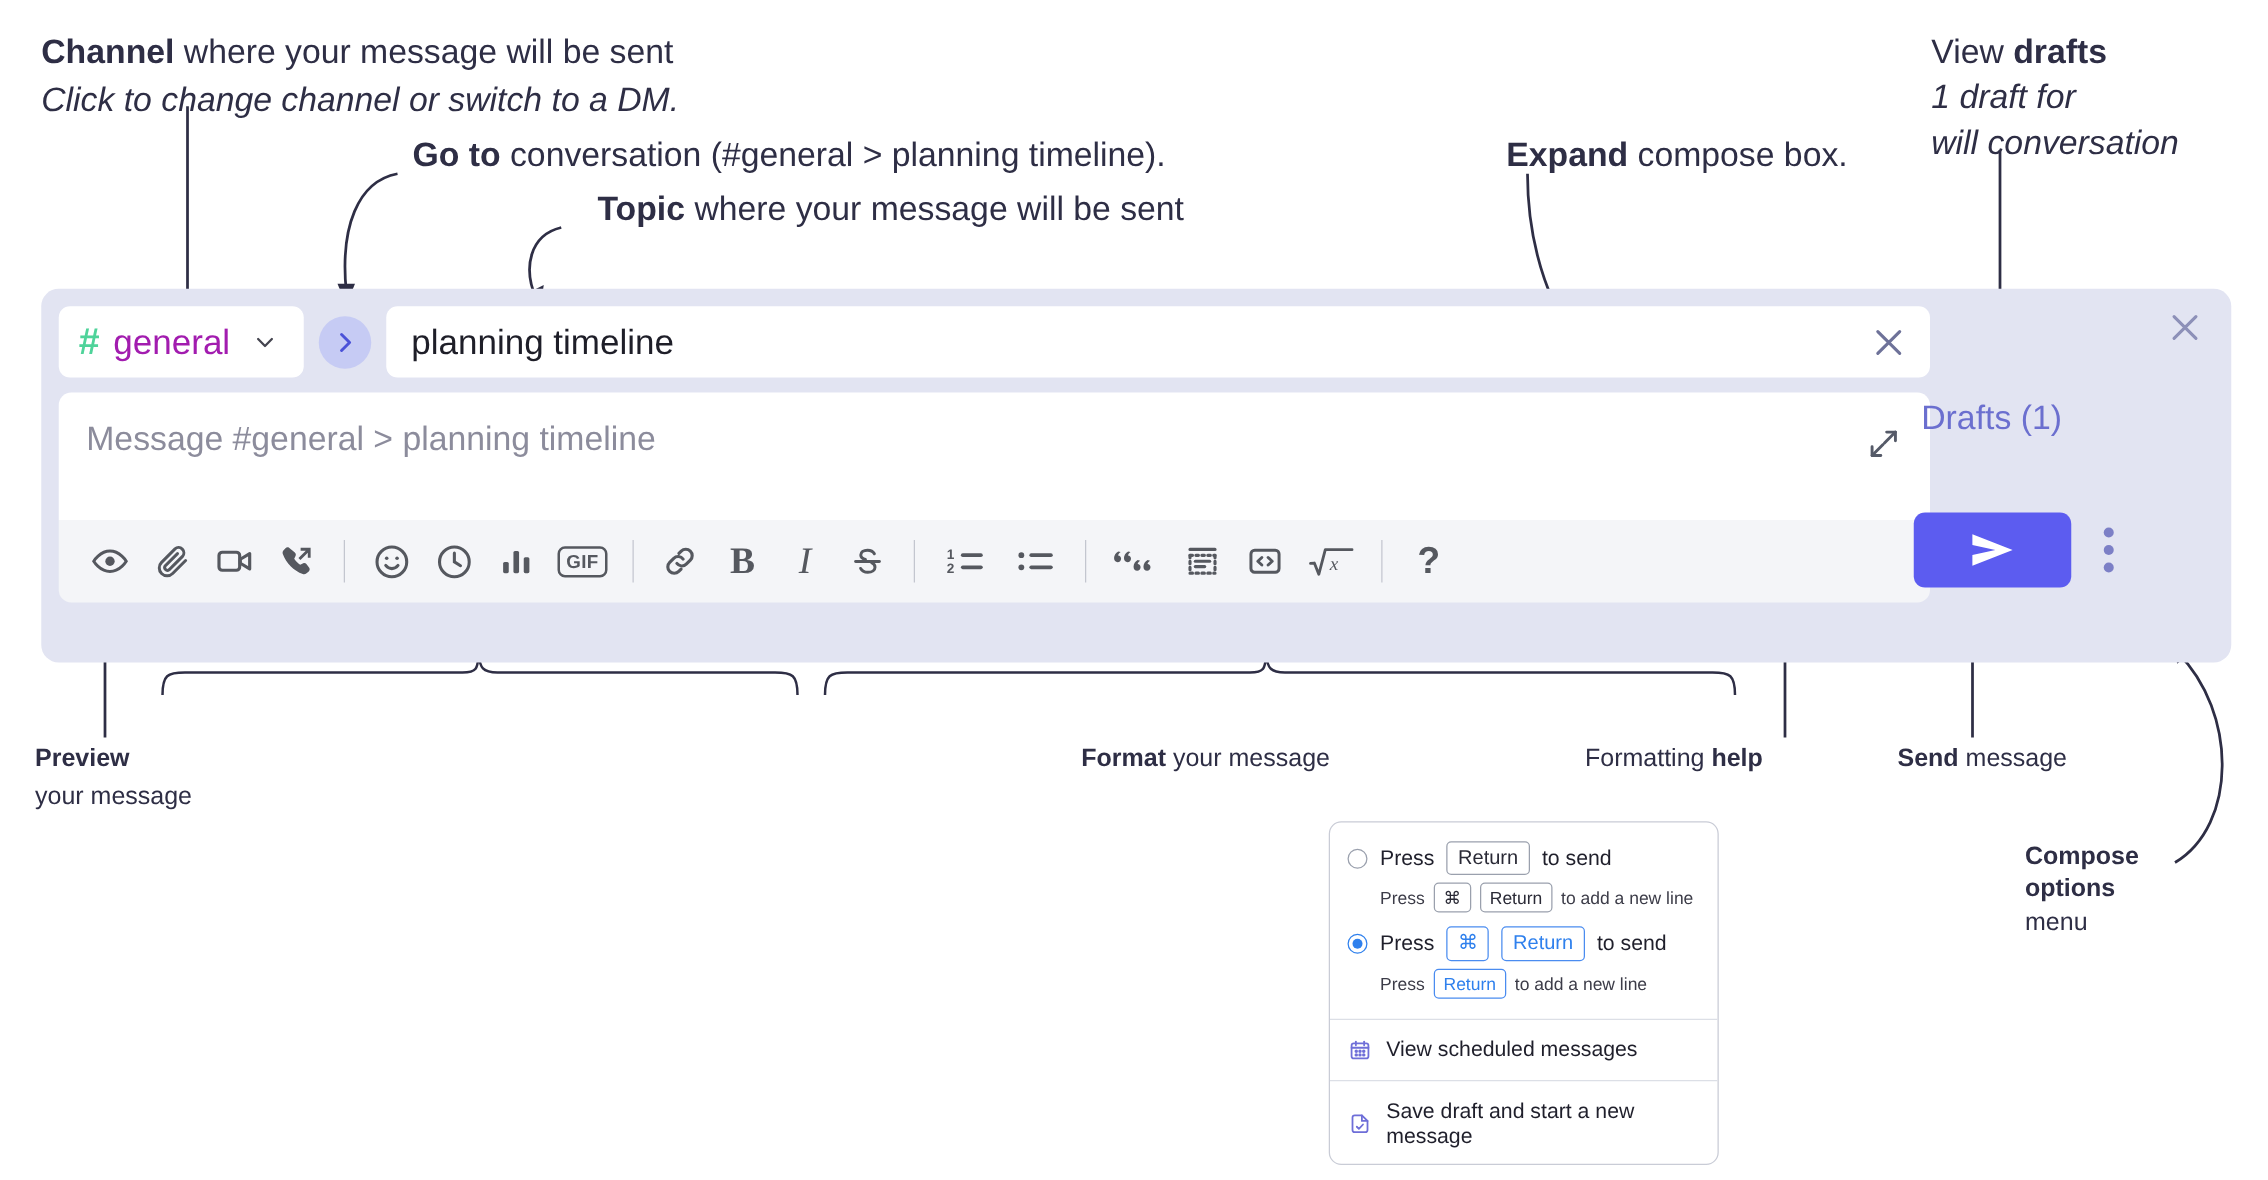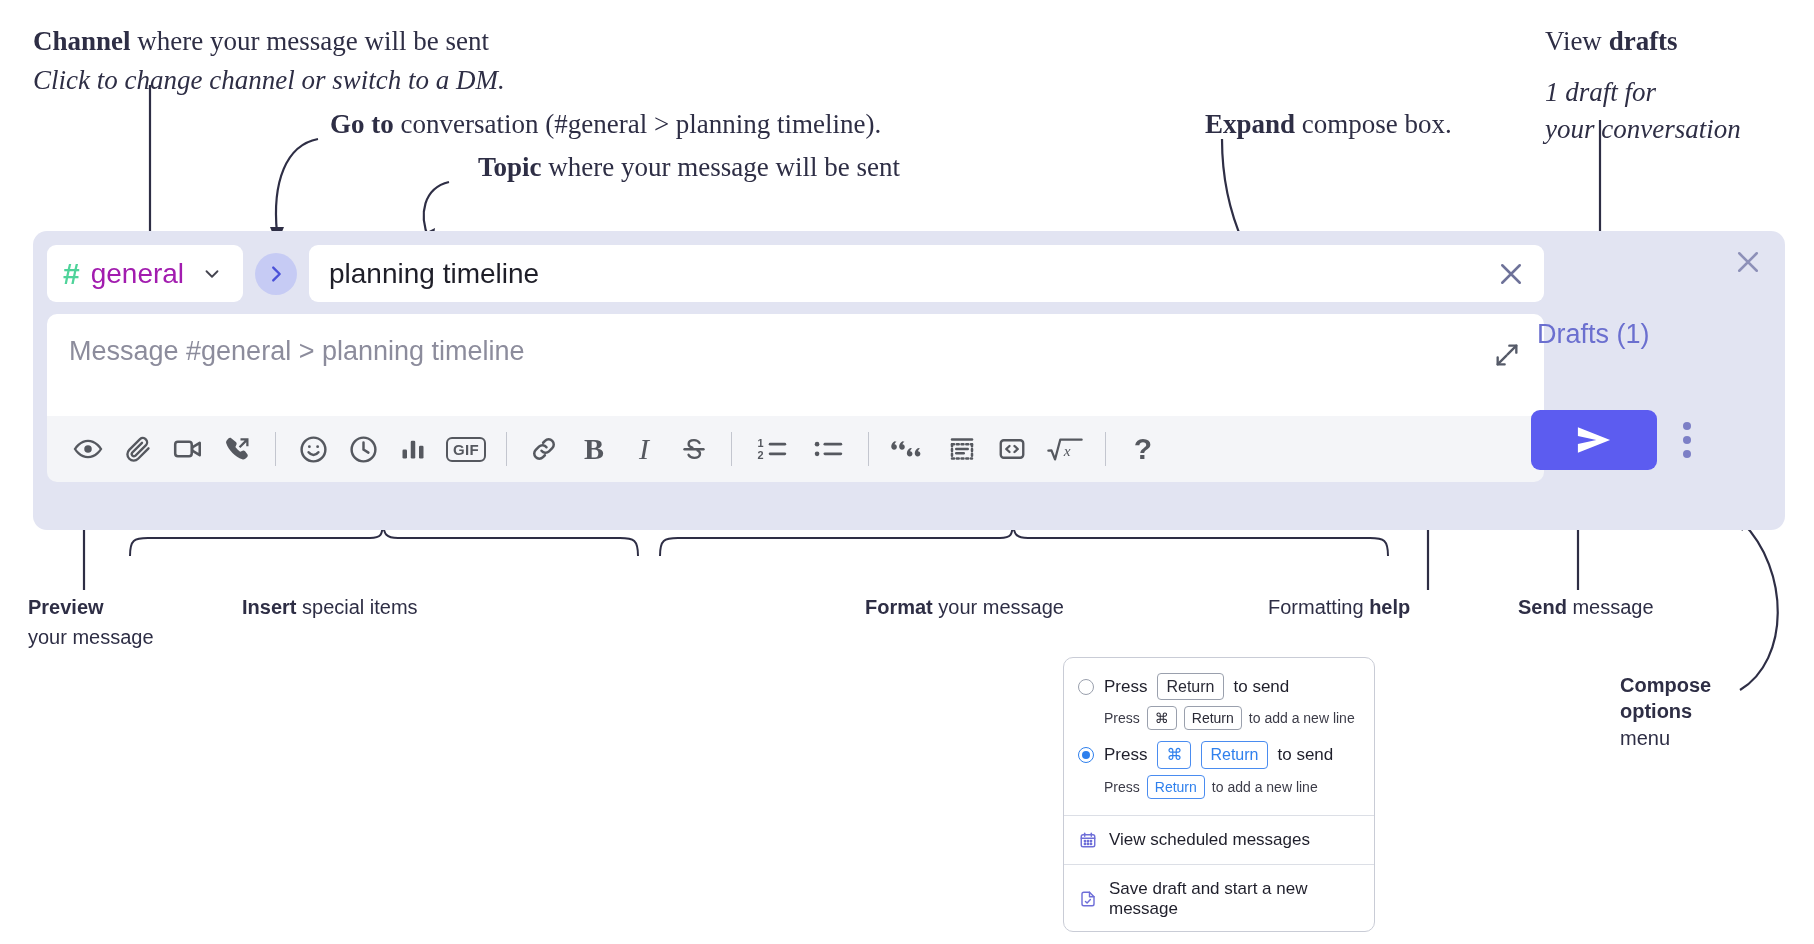--- a/index.html
+++ b/index.html
@@ -9,21 +9,21 @@
     font-family: "Liberation Sans", sans-serif;
     color: #2b2b40;
     overflow: hidden;
   }
   #stage { position: relative; width: 1814px; height: 944px; }
 
   
   .anno { position: absolute; color: #2e2e45; line-height: 1.28; white-space: nowrap; }
   .anno b { font-weight: 700; }
   .anno i { font-style: italic; }
-  .anno-lg  { font-size: 27px; font-family: Liberation Serif, serif; }
+  .anno-lg  { font-size: 27px; }
   .anno-md  { font-size: 20px; }
 
   .svg-layer { position: absolute; left: 0; top: 0; width: 1814px; height: 944px; pointer-events: none; }
 
   
   #compose {
     position: absolute; left: 33px; top: 231px; width: 1752px; height: 299px;
     background: #e2e4f2; border-radius: 14px;
     display: flex; flex-direction: column;
   }
@@ -183,32 +183,29 @@
   <div class="anno anno-lg" style="left:478px; top:150px;">
     <b>Topic</b><span> where your message will be sent</span>
   </div>
 
   <div class="anno anno-lg" style="left:1205px; top:107px;">
     <b>Expand</b><span> compose box.</span>
   </div>
 
   <div class="anno anno-lg" style="left:1545px; top:24px;">
     <div><span>View </span><b>drafts</b></div>
-    <div style="margin-top:16px;"><i>1 draft for</i></div>
-    <div style="margin-top:3px;"><i>your conversation</i></div>
+    <div style="margin-top:1px;"><i>1 draft for</i></div>
+    <div style="margin-top:3px;"><i>will conversation</i></div>
   </div>
 
   <div class="anno anno-md" style="left:28px; top:595px;">
     <div><b>Preview</b></div>
     <div style="margin-top:4px;"><span>your message</span></div>
   </div>
 
-  <div class="anno anno-md" style="left:242px; top:595px;">
-    <b>Insert</b><span> special items</span>
-  </div>
 
   <div class="anno anno-md" style="left:865px; top:595px;">
     <b>Format</b><span> your message</span>
   </div>
 
   <div class="anno anno-md" style="left:1268px; top:595px;">
     <span>Formatting </span><b>help</b>
   </div>
 
   <div class="anno anno-md" style="left:1518px; top:595px;">

